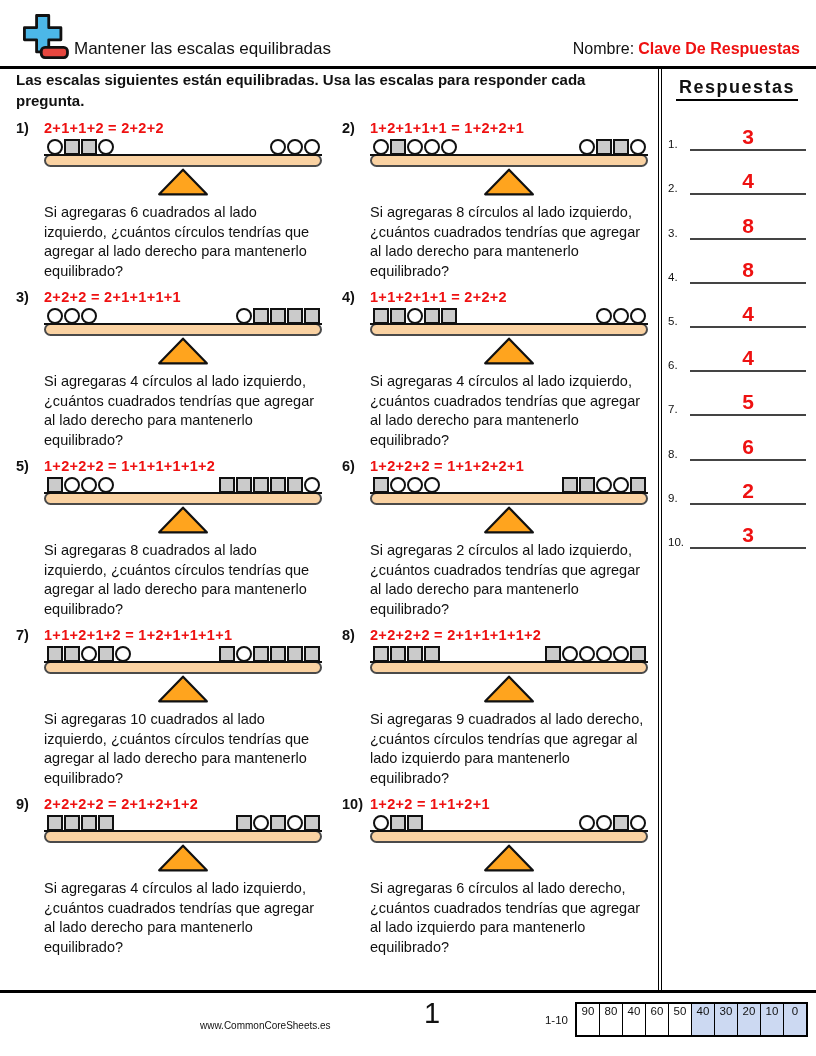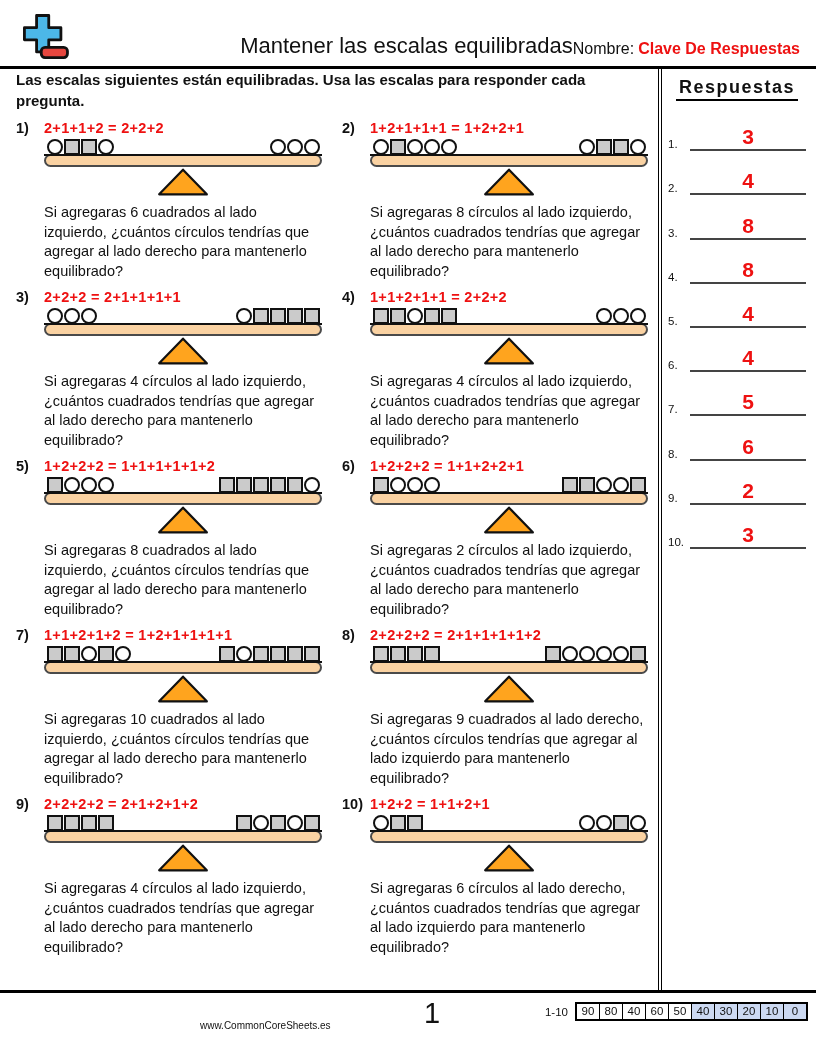--- a/index.html
+++ b/index.html
@@ -2,21 +2,21 @@
 <html style="--accent-red: #ee1111; --beam-fill: #fad2a2; --triangle-fill: #ffa41e; --square-fill: #cbcbcb; --score-blue: #ccd9f2; --logo-blue: #4cb7e8; --logo-red: #e8473f;"><head>
 <meta charset="utf-8">
 <style>
   html,body{margin:0;padding:0;background:#fff;}
   .page{width:816px;height:1056px;background:#fff;position:relative;overflow:hidden;
         font-family:"Liberation Sans", sans-serif;color:#111;}
   
   .header{display:flex;align-items:flex-end;height:69px;box-sizing:border-box;
           padding:14px 16px 4px 16px;border-bottom:3px solid #000;}
   .logo{width:58px;height:50px;flex:0 0 auto;}
-  .header-title{flex:1;text-align:right;font-size:22px;padding-bottom:3px;}
+  .header-title{flex:1;text-align:left;font-size:17px;padding-bottom:3px;}
   .header-name{font-size:16px;white-space:nowrap;padding-bottom:4px;}
   .name-value{color:var(--accent-red);font-weight:bold;margin-left:4px;}
   
   .body{display:flex;height:921px;box-sizing:border-box;}
   .main{flex:1;box-sizing:border-box;padding:0 8px 0 16px;}
   .aside{width:158px;box-sizing:border-box;border-left:4px double #000;padding:6px 10px 0 6px;}
   .instructions{font-weight:bold;font-size:15px;line-height:21px;max-width:585px;margin:0 0 9px 0;}
   .problems{display:grid;grid-template-columns:1fr 1fr;column-gap:18px;row-gap:8px;}
   .p-head{display:flex;align-items:baseline;margin-bottom:3px;}
   .p-num{font-weight:bold;font-size:14.5px;width:28px;flex:0 0 auto;}
@@ -40,21 +40,21 @@
           font-weight:bold;font-size:21px;line-height:1;padding-bottom:2px;}
   
   .footer{border-top:3px solid #000;height:66px;box-sizing:border-box;position:relative;}
   .brand{position:absolute;left:16px;top:7px;background:#000;border-radius:8px;padding:4px 5px;}
   .brand-pill{background:#fff;border-radius:16px;padding:2px 10px;font-weight:bold;font-size:17px;display:inline-block;}
   .footer-url{position:absolute;left:167px;top:27px;font-size:10px;margin-left:33px;}
   .page-num{position:absolute;left:424px;top:4px;font-size:29px;}
   .score{position:absolute;right:8px;top:9px;display:flex;align-items:center;}
   .score-label{font-size:11.5px;margin-right:7px;}
   .score-cells{display:flex;border:2px solid #000;}
-  .score-cells span{width:22px;height:15px;line-height:15px;text-align:center;font-size:11.5px;
+  .score-cells span{width:22px;height:31px;line-height:15px;text-align:center;font-size:11.5px;
                     border-left:1.5px solid #000;}
   .score-cells span:first-child{border-left:none;}
   .score-cells span:nth-child(n+6){background:var(--score-blue);}
 </style>
 </head>
 <body>
 
 <div class="page">
 
   <div class="header">

